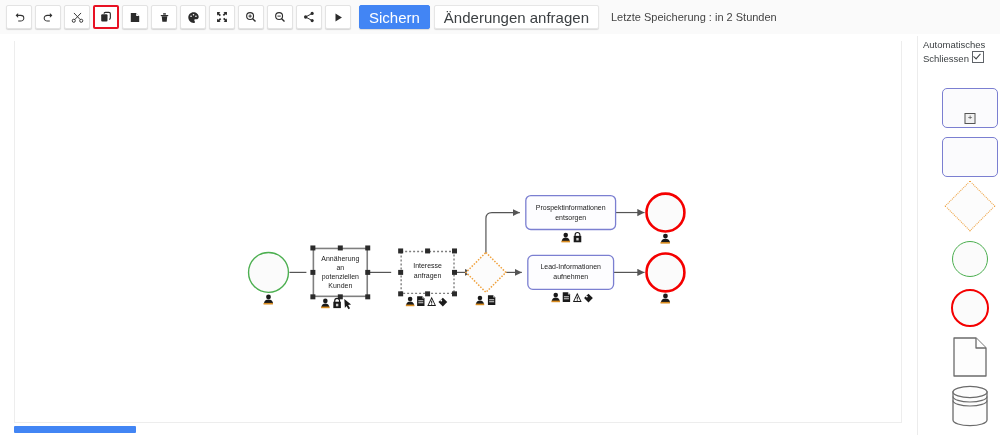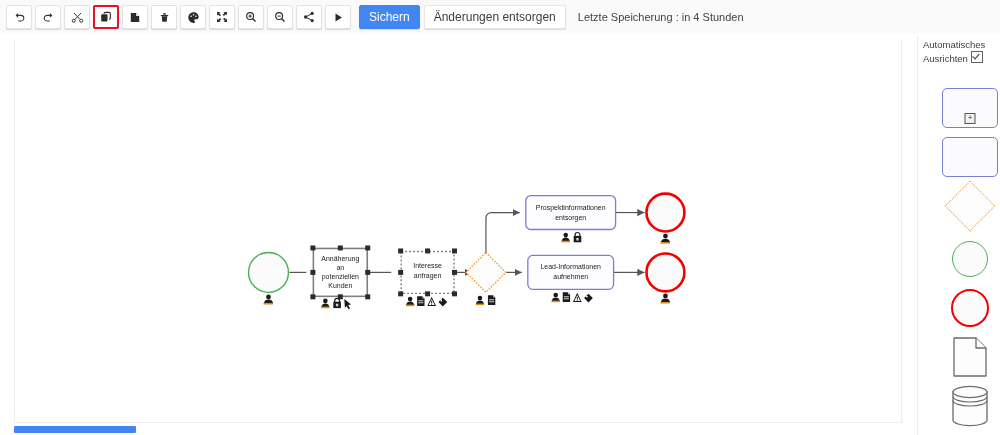--- a/index.html
+++ b/index.html
@@ -55,21 +55,21 @@
     height: 24px;
     margin-right: 4px;
     background: #ffffff;
     border: 1px solid #e6e6e6;
     border-radius: 2px;
     box-shadow: 0 1px 1px rgba(0,0,0,0.13);
     display: flex;
     align-items: center;
     justify-content: center;
     padding: 0 9px;
-    font-size: 12px;
+    font-size: 15px;
     color: #3c4043;
     cursor: pointer;
     white-space: nowrap;
     box-sizing: border-box;
   }
   .tb-text-btn.primary {
     background: #4285f4;
     border-color: #4285f4;
     color: #ffffff;
   }
@@ -305,22 +305,22 @@
 
   <div class="tb-btn">
     <svg width="11" height="11" viewBox="0 0 16 16">
       <path d="M3.6 2.2 13 8l-9.4 5.8z" fill="#2b2b2b"></path>
     </svg>
   </div>
 
   <div class="tb-sep"></div>
 
   <div class="tb-text-btn primary">Sichern</div>
-  <div class="tb-text-btn">Änderungen entsorgen</div>
-  <div id="save-status">Letzte Speicherung : in 4 Stunden</div>
+  <div class="tb-text-btn">Änderungen anfragen</div>
+  <div id="save-status">Letzte Speicherung : in 2 Stunden</div>
 </div>
 
 <div id="canvas-wrap">
   <svg id="canvas" viewBox="0 0 888 382">
 
     <defs>
       <marker id="arrow" markerWidth="7" markerHeight="7" refX="6" refY="3" orient="auto">
         <path d="M0,0 L6,3 L0,6 z" fill="#555"></path>
       </marker>
     </defs>
@@ -509,21 +509,21 @@
         <rect x="0" y="8.6" width="9.4" height="1.6" fill="#d98c20"></rect>
       </g>
     </g>
 
   </svg>
 </div>
 
 <div id="right-panel">
 
   <div id="auto-align-row">
-    <span>Automatisches Ausrichten</span><span id="auto-align-check"></span>
+    <span>Automatisches Schliessen</span><span id="auto-align-check"></span>
   </div>
 
   <div class="palette-item" style="top:52px">
     <div class="sh-rect">
       <div class="plus">+</div>
     </div>
   </div>
 
   <div class="palette-item" style="top:101px">
     <div class="sh-rect"></div>

